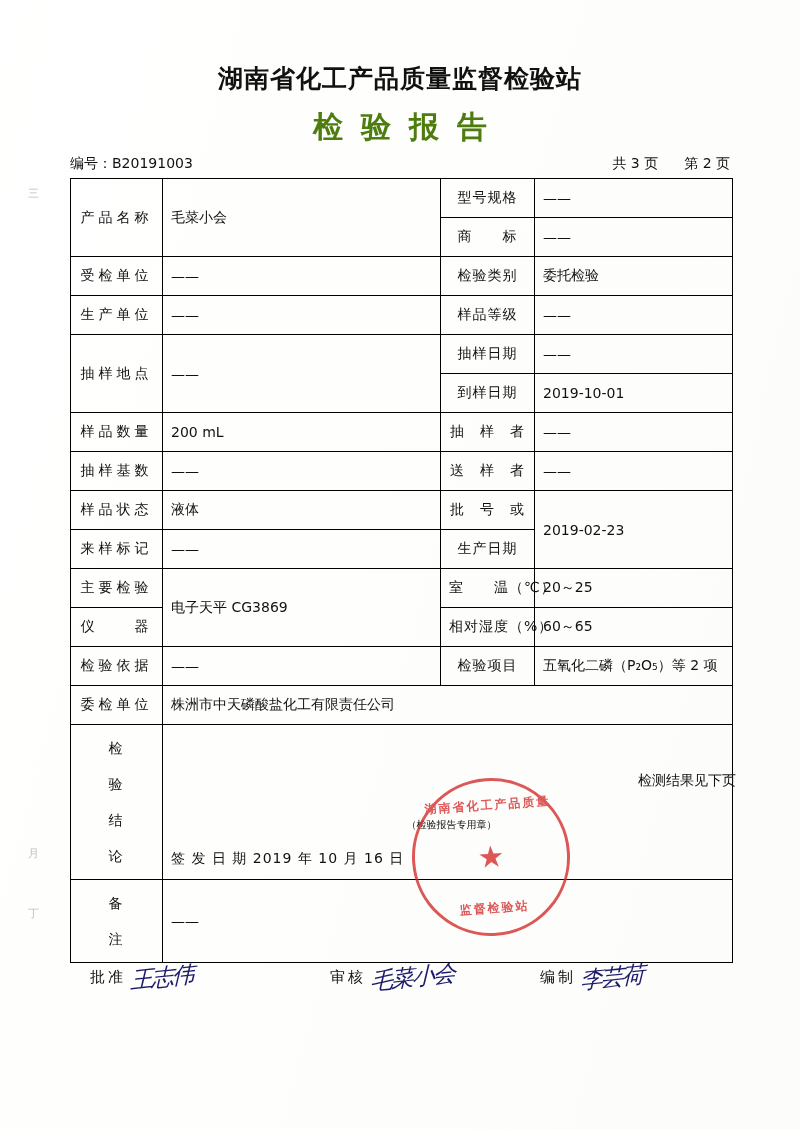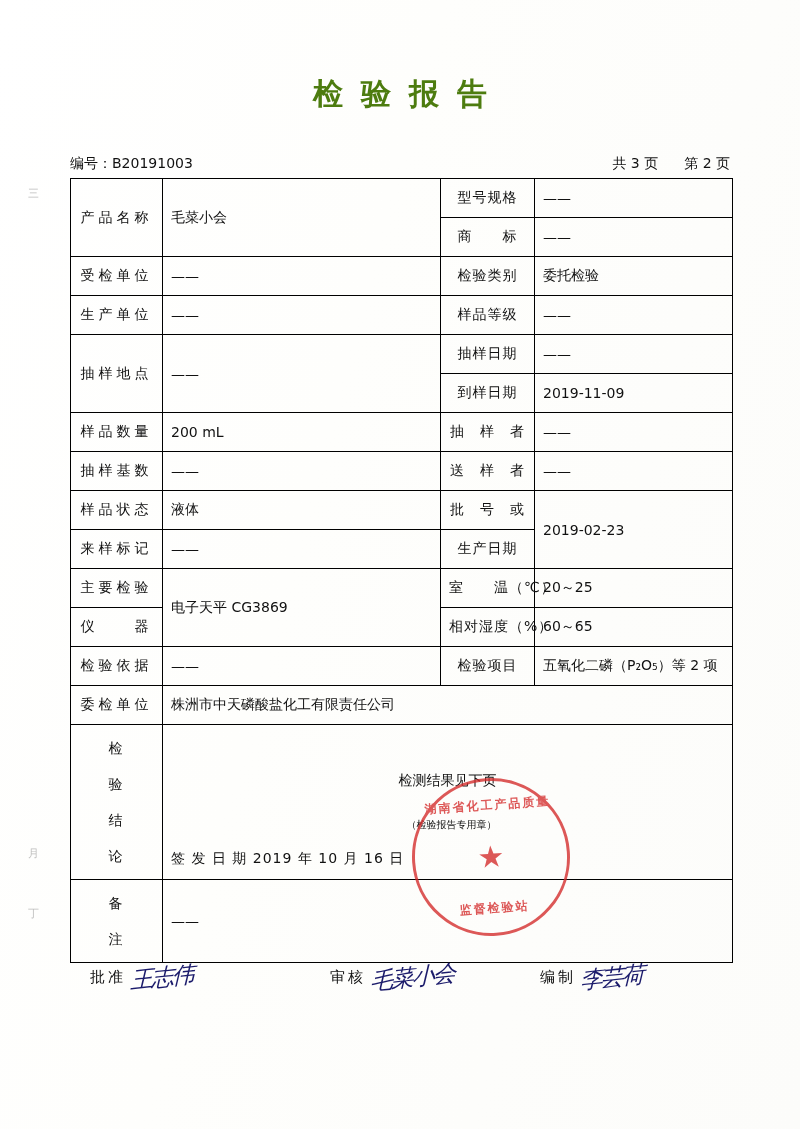--- a/index.html
+++ b/index.html
@@ -105,23 +105,23 @@
     vertical-align: top;
   }
   .concl-inner {
     position: relative;
     height: 100%;
     width: 100%;
   }
   .concl-line1 {
     position: absolute;
     top: 42px;
-    left: 0;
+    left: 12px;
     width: 100%;
-    text-align: center;
+    text-align: right;
     font-size: 14px;
   }
   .concl-line2 {
     position: absolute;
     top: 88px;
     left: 4px;
     width: 100%;
     text-align: center;
     font-size: 10px;
   }
@@ -224,20 +224,21 @@
   .mm2 { top: 846px; }
   .mm3 { top: 906px; }
 </style>
 </head>
 <body>
 
 <div class="page">
   <div class="paper-tint"></div>
 
   <div class="title-block">
+    <div class="org-title">湖南省化工产品质量监督检验站</div>
     <div class="doc-title">检验报告</div>
   </div>
 
   <div class="meta-row">
     <div class="meta-left">
       <span>编号：</span><span>B20191003</span>
     </div>
     <div class="meta-right">
       <span>共 3 页</span>
       <span>第 2 页</span>
@@ -279,21 +280,21 @@
       </tr>
 
       <tr>
         <td class="lbl" rowspan="2">抽样地点</td>
         <td class="val" rowspan="2">——</td>
         <td class="lbl-tight">抽样日期</td>
         <td class="val">——</td>
       </tr>
       <tr>
         <td class="lbl-tight">到样日期</td>
-        <td class="val">2019-11-09</td>
+        <td class="val">2019-10-01</td>
       </tr>
 
       <tr>
         <td class="lbl">样品数量</td>
         <td class="val">200 mL</td>
         <td class="lbl-tight">抽　样　者</td>
         <td class="val">——</td>
       </tr>
 
       <tr>

